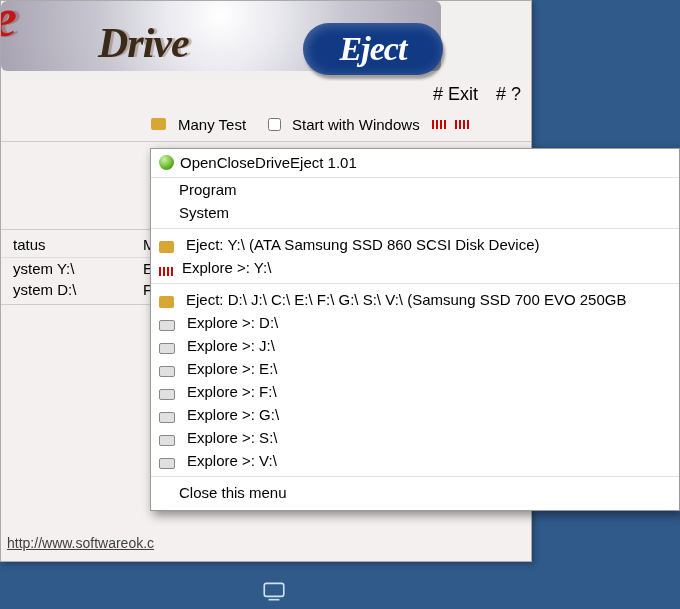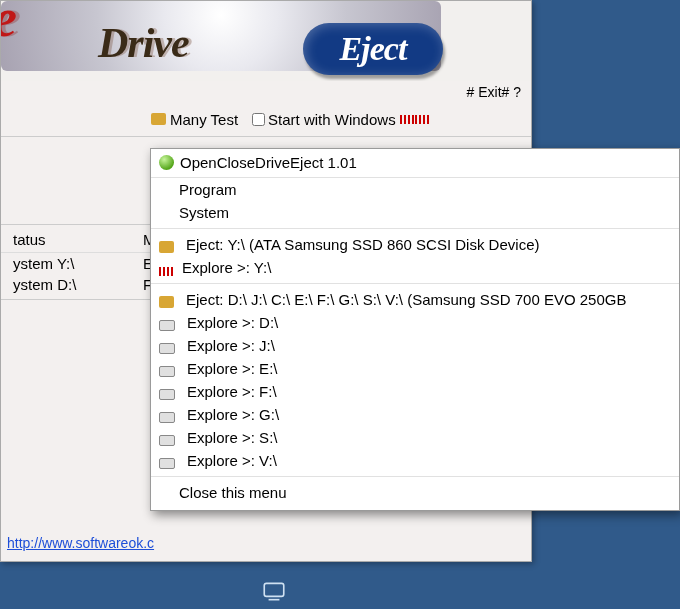--- a/index.html
+++ b/index.html
@@ -79,29 +79,29 @@
     font-family: Georgia, "Times New Roman", serif;
     font-style: italic;
     font-weight: bold;
     font-size: 34px;
     color: #fff;
     letter-spacing: -1px;
   }
   .toolbar-row {
     display: flex;
     justify-content: flex-end;
-    gap: 0;
+    gap: 18px;
     padding: 3px 10px 6px 0;
-    font-size: 14px;
+    font-size: 18px;
   }
   .toolbar-row span { cursor: pointer; }
   .menu-row {
     display: flex;
     align-items: center;
-    gap: 0;
+    gap: 8px;
     padding: 2px 0 6px 150px; 
     font-size: 15px;
     border-bottom: 1px solid #ccc;
     min-height: 22px;
   }
   .partial { color:#000; }
   .folder-icon, .drive-icon {
     display:inline-block; width:15px; height:12px; vertical-align: -2px;
     background:#d8a634; border-radius:2px; margin-right:4px;
   }
@@ -120,21 +120,21 @@
   }
   .table-header, .table-row {
     display: flex;
     gap: 40px;
     padding: 2px 12px;
     font-size: 15px;
   }
   .table-header { border-bottom:1px solid #ddd; padding-bottom:4px;}
   .col1 { width:90px; }
   .url-bar { position:absolute; left:6px; bottom:10px; font-size:14px; }
-  .url-bar a { color:#1d4ed8; text-decoration: underline; }
+  .url-bar a { color:#404040; text-decoration: underline; }
 
   
   .popup {
     position: absolute;
     left: 150px;
     top: 148px;
     width: 528px;
     background: #ffffff;
     border: 1px solid #9a9a9a;
     box-shadow: 3px 4px 10px rgba(0,0,0,0.45);

